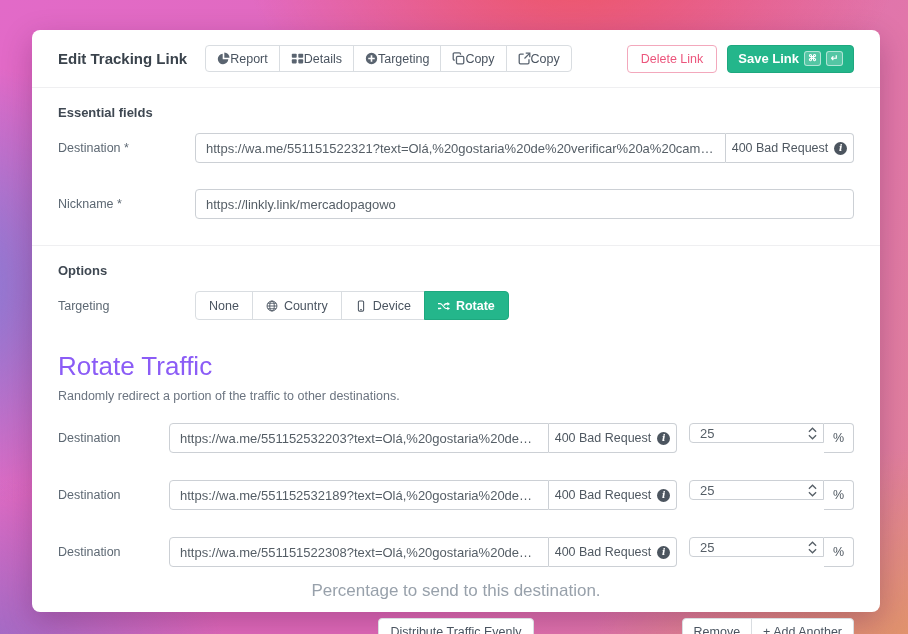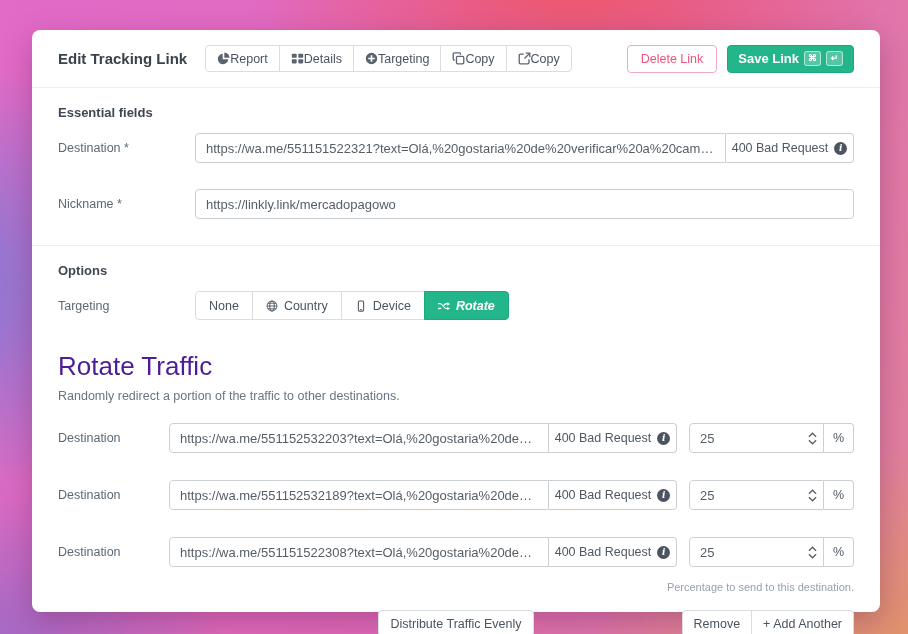--- a/index.html
+++ b/index.html
@@ -84,42 +84,42 @@
   .tgroup { display: inline-flex; }
   .tbtn {
     display: inline-flex; align-items: center; gap: 6px;
     height: 29px; padding: 0 13px;
     background: #fff; border: 1px solid #d9dde1;
     font-size: 12.5px; color: #4a5460; cursor: pointer;
     border-radius: 0; margin-left: -1px; white-space: nowrap;
   }
   .tbtn:first-child { border-radius: 4px 0 0 4px; margin-left: 0; }
   .tbtn:last-child { border-radius: 0 4px 4px 0; }
-  .tbtn.active { background: #24b68b; border-color: #1ea87f; color: #fff; font-weight: 600; font-style: italic; }
+  .tbtn.active { background: #24b68b; border-color: #1ea87f; color: #fff; font-weight: 600; }
   .tbtn .ic { width: 12px; height: 12px; display: inline-flex; }
-  .rotate-h1 { font-size: 26px; font-weight: 300; color: #4c1d95; margin: 31px 0 7px; font-family: "Liberation Sans", sans-serif; }
+  .rotate-h1 { font-size: 26px; font-weight: 300; color: #8b5cf6; margin: 31px 0 7px; font-family: "Liberation Sans", sans-serif; }
   .rotate-desc { font-size: 12.5px; color: #6b7480; margin-bottom: 20px; }
   .rrow { display: flex; align-items: center; margin-bottom: 27px; }
   .rrow .flabel { flex: 0 0 111px; }
   .rrow .igroup { flex: 1; }
   .pct-group { flex: 0 0 165px; display: flex; margin-left: 12px; }
   .pct-box {
     flex: 1; display: flex; align-items: center;
-    height: 30px; border: 1px solid #ccd0d5; border-radius: 4px 0 0 4px;
+    height: 20px; border: 1px solid #ccd0d5; border-radius: 4px 0 0 4px;
     padding: 0 3px 0 10px; font-size: 13px; color: #555e66; background: #fff; gap: 30px;
   }
   .pct-box .pct-val { flex: 1; }
   .stepper { display: flex; flex-direction: column; align-items: center; justify-content: center; gap: 1px; width: 16px; cursor: pointer; color: #555e66; }
   .stepper svg { width: 9px; height: 6px; display: block; }
   .pct-unit {
     flex: 0 0 30px; display: flex; align-items: center; justify-content: center;
     height: 30px; border: 1px solid #ccd0d5; border-left: none;
     border-radius: 0 4px 4px 0; font-size: 12.5px; color: #4f5861; background: #fff;
   }
-  .pct-hint { text-align: right; font-size: 11px; color: #98a1ab; margin: -13px 0 17px; }
+  .pct-hint { text-align: center; font-size: 17px; color: #98a1ab; margin: -13px 0 17px; }
   .rfooter { position: relative; height: 30px; text-align: center; }
   .rfooter .btn { height: 27px; }
   .rfooter-right { position: absolute; right: 0; top: 0; display: inline-flex; }
   .rfooter-right .btn { border-radius: 0; margin-left: -1px; }
   .rfooter-right .btn:first-child { border-radius: 4px 0 0 4px; margin-left: 0; }
   .rfooter-right .btn:last-child { border-radius: 0 4px 4px 0; }
 </style>
 </head>
 <body>
 

